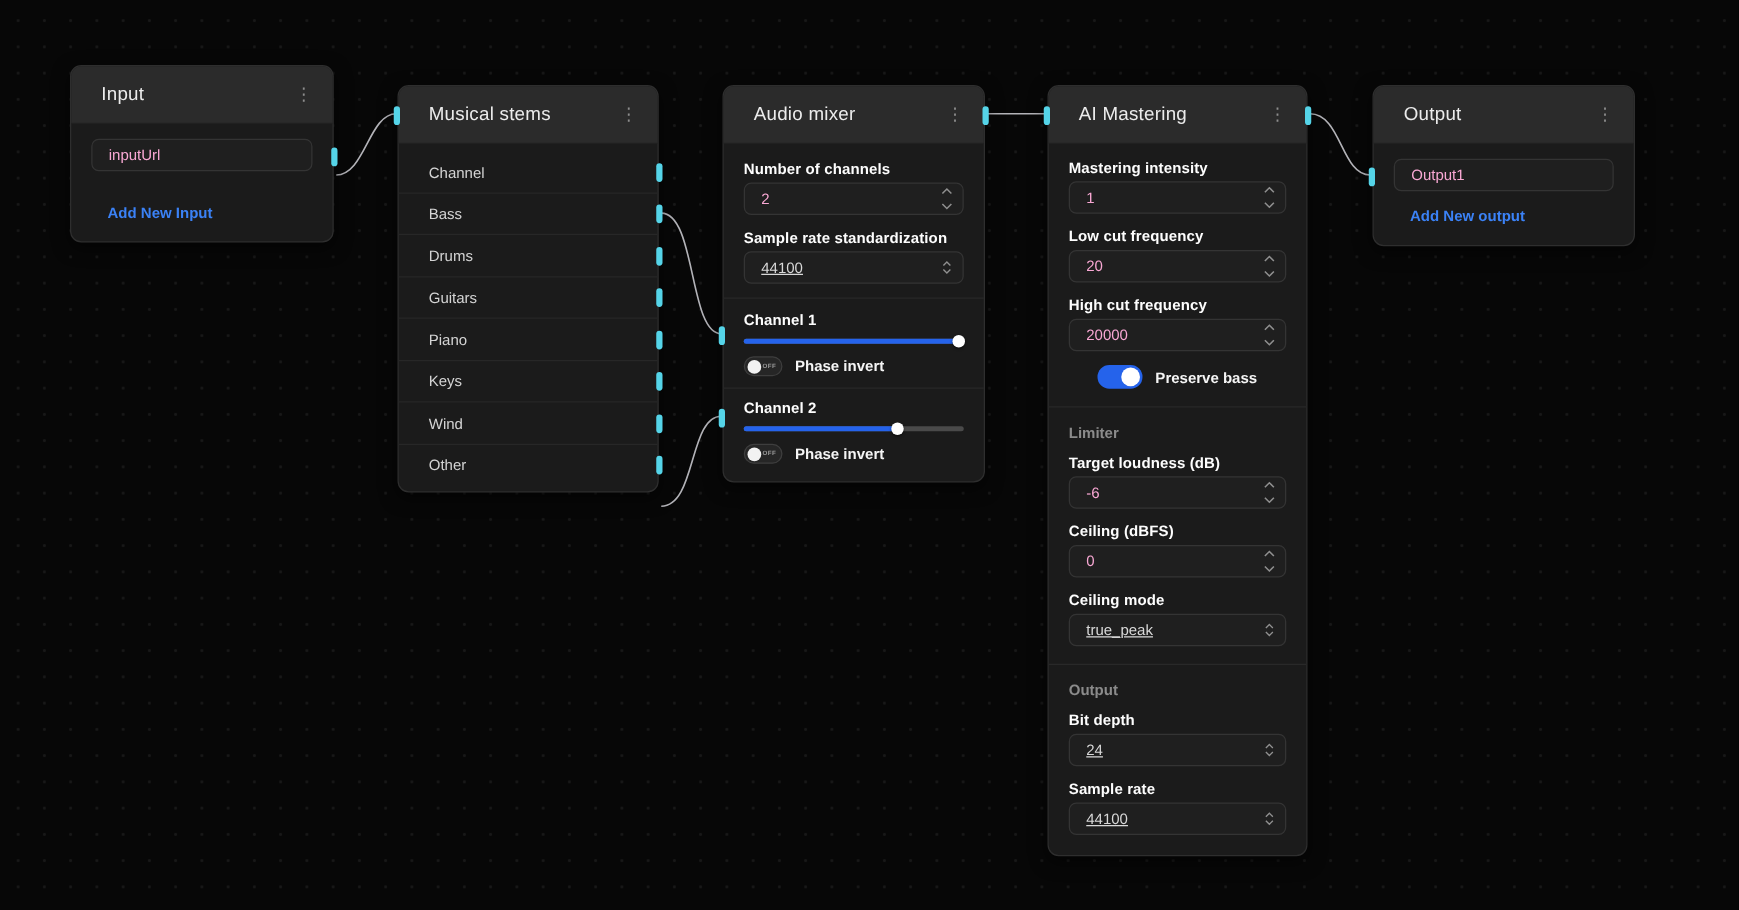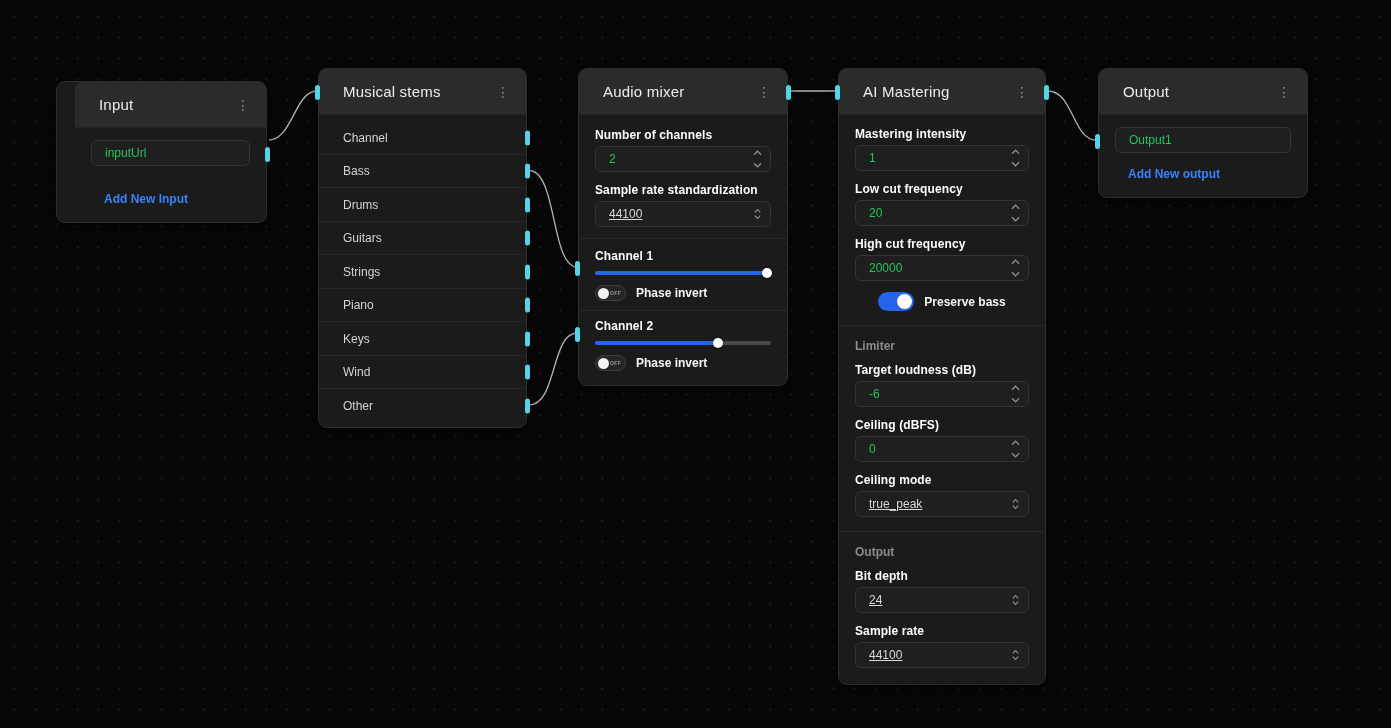--- a/index.html
+++ b/index.html
@@ -57,21 +57,21 @@
   .field {
     position: relative; height: 26px; width: 100%;
     background: #1f1f1f;
     border: 1px solid #343434;
     border-radius: 6px;
     display: flex; align-items: center;
     margin-bottom: 11px;
   }
   .field input {
     background: transparent; border: none; outline: none;
-    color: #22c55e; font-size: 12px; width: 100%;
+    color: #f9a8d4; font-size: 12px; width: 100%;
     padding: 0 24px 0 13px;
     font-family: "Liberation Sans", "DejaVu Sans", sans-serif;
   }
   .field .sel-value { font-size: 12px; color: #d9d9d9; padding-left: 13px; flex: 1; text-decoration: underline; }
   .spin-corner { position: absolute; right: 8px; width: 10px; height: 100%; }
   .spin-up, .spin-down {
     position: absolute; right: 0; width: 10px; height: 8px;
     background: transparent; border: none; cursor: pointer; padding: 0;
     display: flex; align-items: center; justify-content: center;
   }
@@ -133,21 +133,21 @@
     padding: 0 16px 0 24px;
     font-size: 12px; color: #d4d4d4;
   }
   .stem-item:not(:last-child)::after {
     content: ""; position: absolute; left: 0; right: 0; bottom: 0;
     height: 1px; background: #272727;
   }
   .stem-item .handle { top: 50%; transform: translateY(-50%); }
 
   
-  #node-input      { left: 56px;   top: 81px; width: 211px; padding-left: 18px; }
+  #node-input      { left: 56px;   top: 52px; width: 211px; }
   #node-stems      { left: 318px;  top: 68px; width: 209px; }
   #node-mixer      { left: 578px;  top: 68px; width: 210px; }
   #node-mastering  { left: 838px;  top: 68px; width: 208px; }
   #node-output     { left: 1098px; top: 68px; width: 210px; }
 </style>
 </head>
 <body>
 
 <div class="canvas">
 
@@ -190,24 +190,20 @@
       </div>
       <div class="stem-item">
         <span>Drums</span>
         <div class="handle right"></div>
       </div>
       <div class="stem-item">
         <span>Guitars</span>
         <div class="handle right"></div>
       </div>
       <div class="stem-item">
-        <span>Strings</span>
-        <div class="handle right"></div>
-      </div>
-      <div class="stem-item">
         <span>Piano</span>
         <div class="handle right"></div>
       </div>
       <div class="stem-item">
         <span>Keys</span>
         <div class="handle right"></div>
       </div>
       <div class="stem-item">
         <span>Wind</span>
         <div class="handle right"></div>

